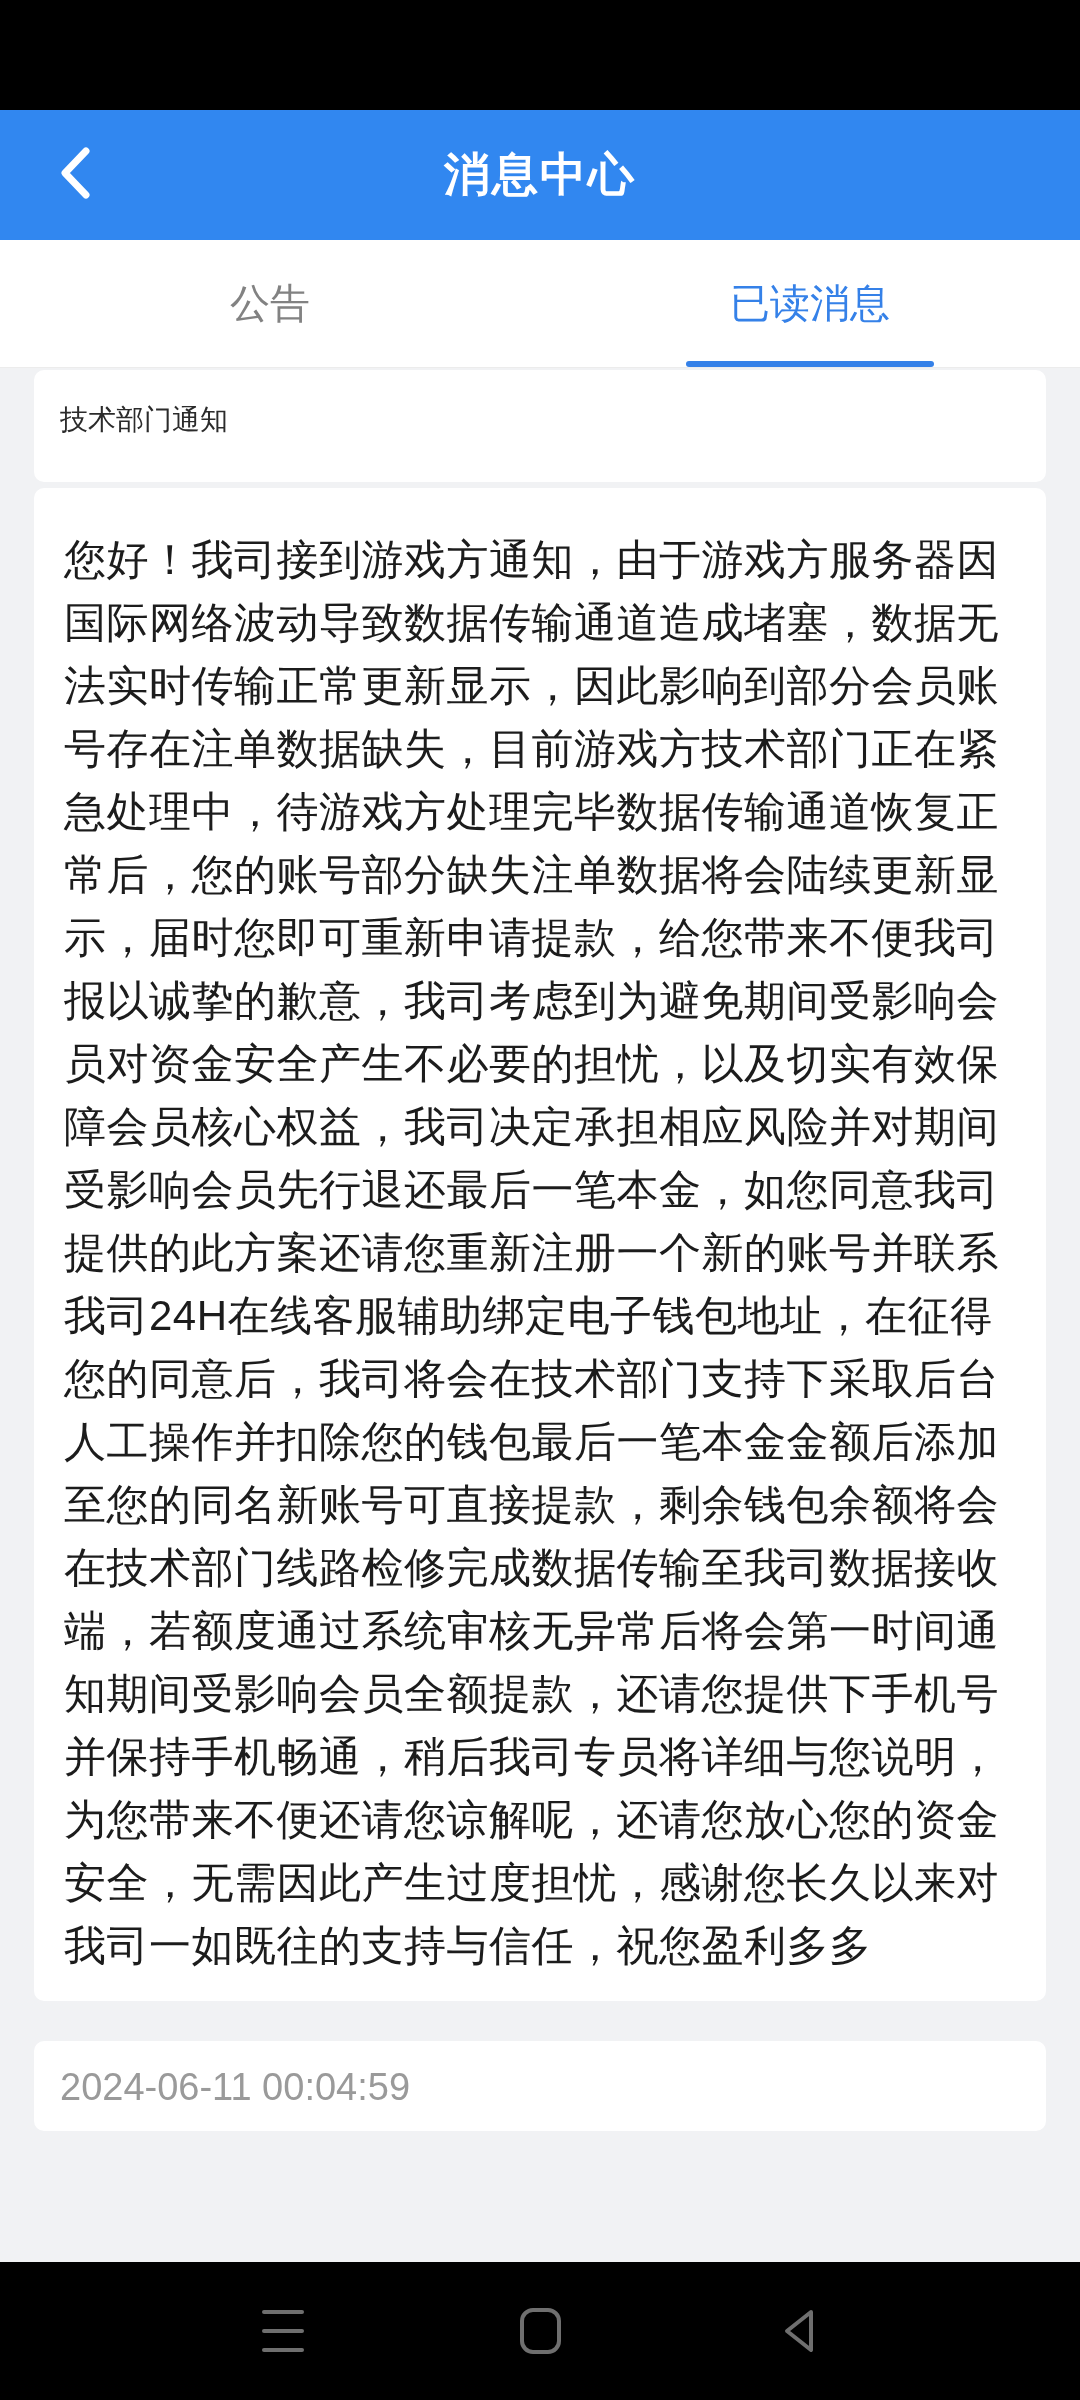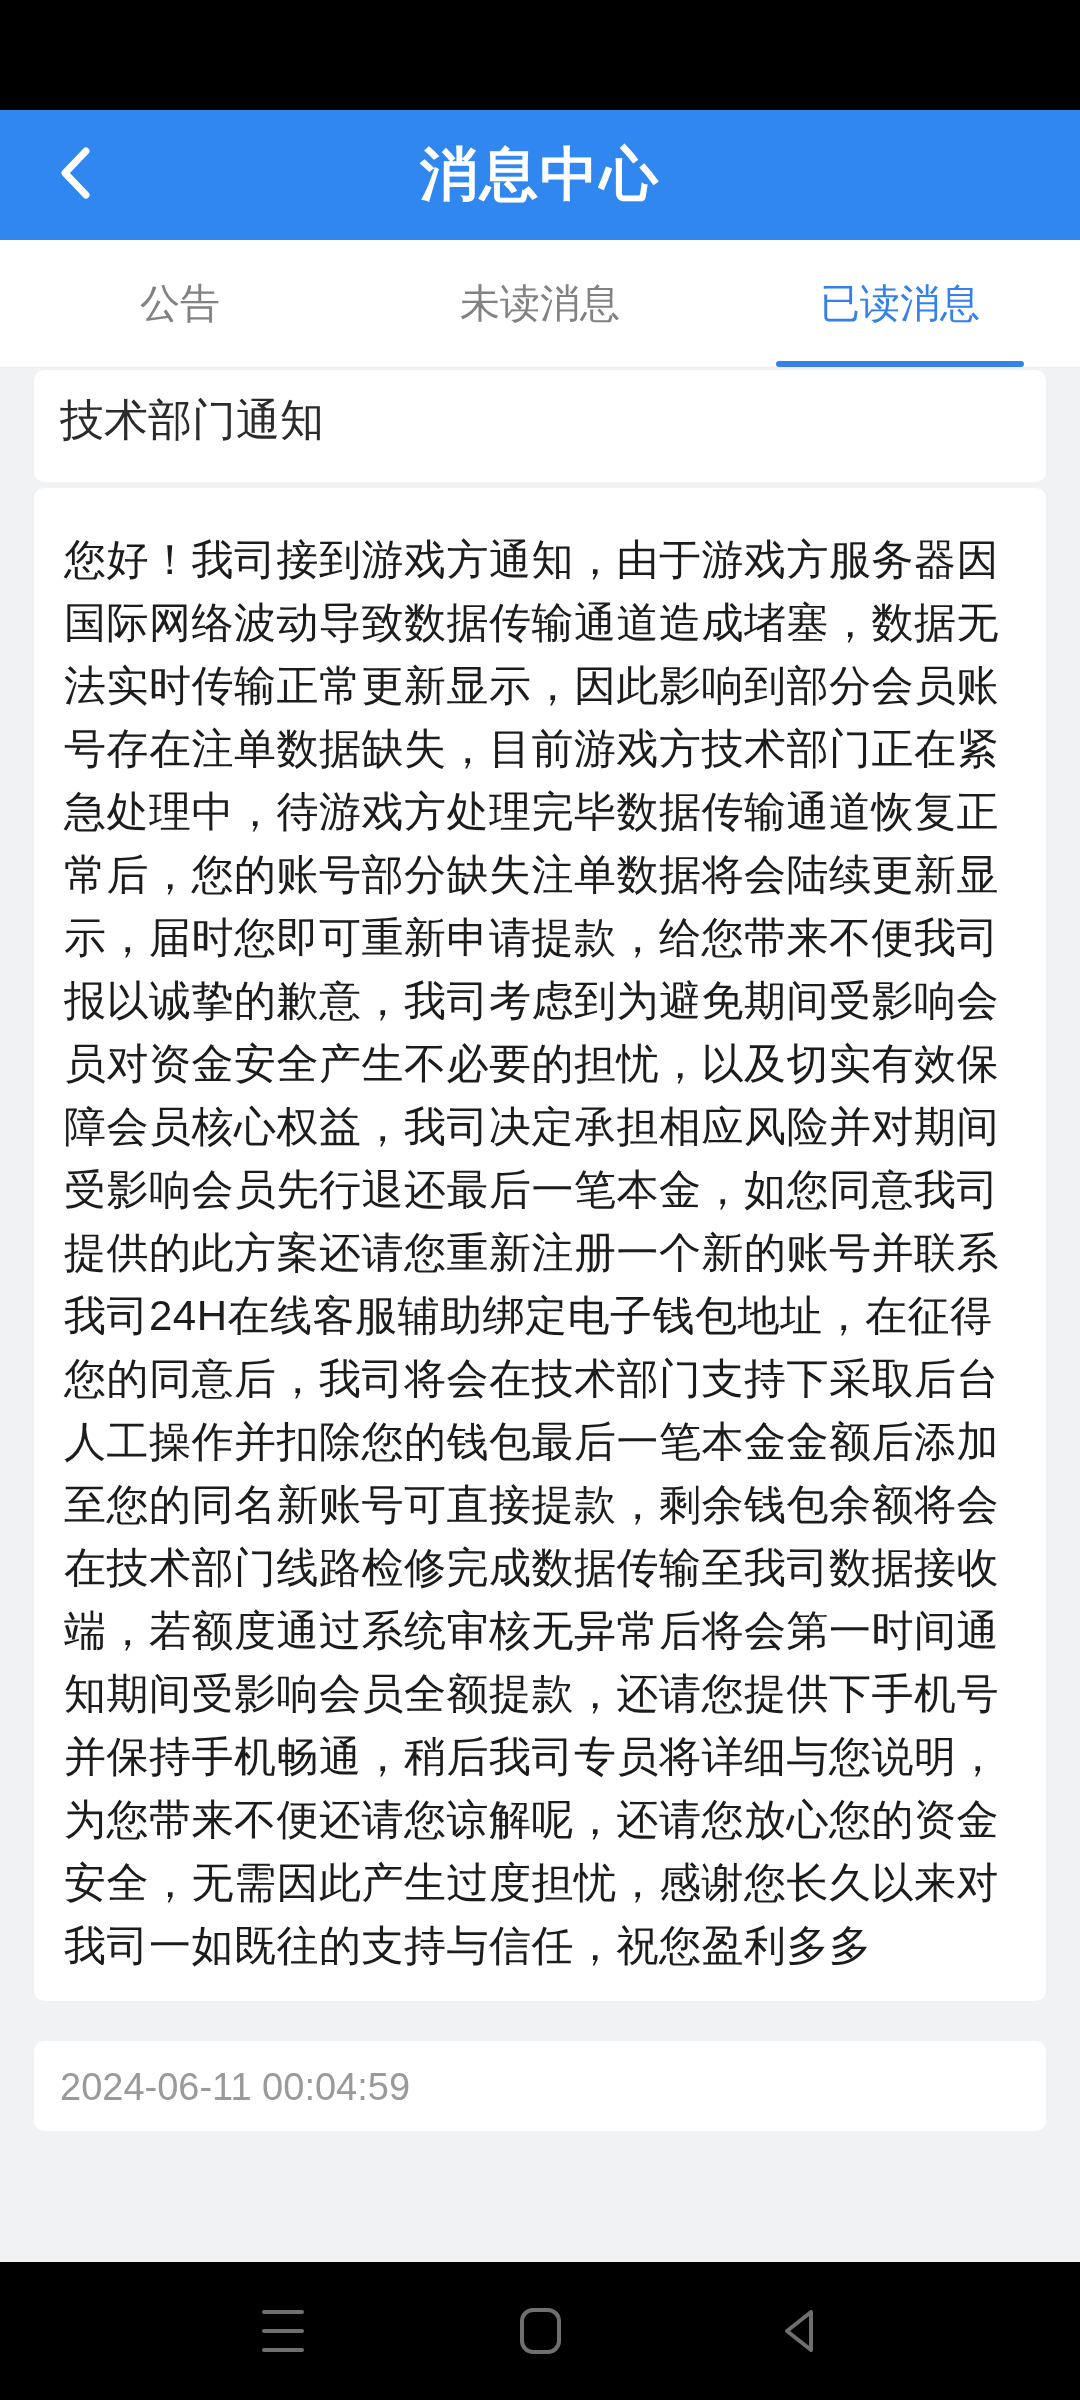--- a/index.html
+++ b/index.html
@@ -15,21 +15,21 @@
   .app-header {
     height:130px; flex:none; background:#3187f0;
     position:relative; display:flex; align-items:center; justify-content:center;
   }
   .back-btn {
     position:absolute; left:20px; top:0; height:100%;
     width:110px; display:flex; align-items:center; justify-content:center;
     cursor:pointer;
   }
   .page-title {
-    color:#ffffff; font-size:58px; font-weight:bold; letter-spacing:2px;
+    color:#ffffff; font-size:46px; font-weight:bold; letter-spacing:2px;
   }
   
   .tab-bar {
     height:128px; flex:none; background:#ffffff;
     display:flex; border-bottom:1px solid #ececec;text-align:right;
   }
   .tab {
     flex:1; position:relative; display:flex;
     align-items:center; justify-content:center;
     font-size:40px; color:#828282; cursor:pointer;
@@ -39,21 +39,21 @@
     position:absolute; bottom:0; left:50%; transform:translateX(-50%);
     width:248px; height:6px; background:#3581e8; border-radius:3px;
   }
   
   .content { flex:1; overflow:hidden; background:#f1f2f4; padding:0 34px; }
   .card {
     background:#ffffff; border-radius:10px;
   }
   .card-head { padding:26px 26px 24px 26px; }
   .card-head.first { margin-top:2px; }
-  .msg-title { font-size:44px; color:#2b2b2b; line-height:48px; margin-bottom:14px; }
+  .msg-title { font-size:28px; color:#2b2b2b; line-height:48px; margin-bottom:14px; }
   .msg-time  { font-size:38px; color:#9a9a9a; line-height:40px; }
   .card-body {
     margin-top:6px;
     padding:40px 24px 24px 30px;
   }
   .msg-body {
     font-size:42px; line-height:63px; color:#1c1c1c;
     letter-spacing:0.5px; white-space:pre-line;
   }
   .card-last { margin-top:40px; }
@@ -81,23 +81,20 @@
         <polyline points="30,7 9,29 30,51" fill="none" stroke="#ffffff" stroke-width="7" stroke-linecap="round" stroke-linejoin="round"></polyline>
       </svg>
     </span>
   </div>
   <div class="page-title">消息中心</div>
 </div>
 
 <div class="tab-bar">
   <div class="tab">
     <span>公告</span>
-  </div>
-  <div class="tab">
-    <span>未读消息</span>
   </div>
   <div class="tab selected">
     <span>已读消息</span>
     <div class="tab-underline"></div>
   </div>
 </div>
 
 <div class="content">
 
   <div class="card card-head first">

